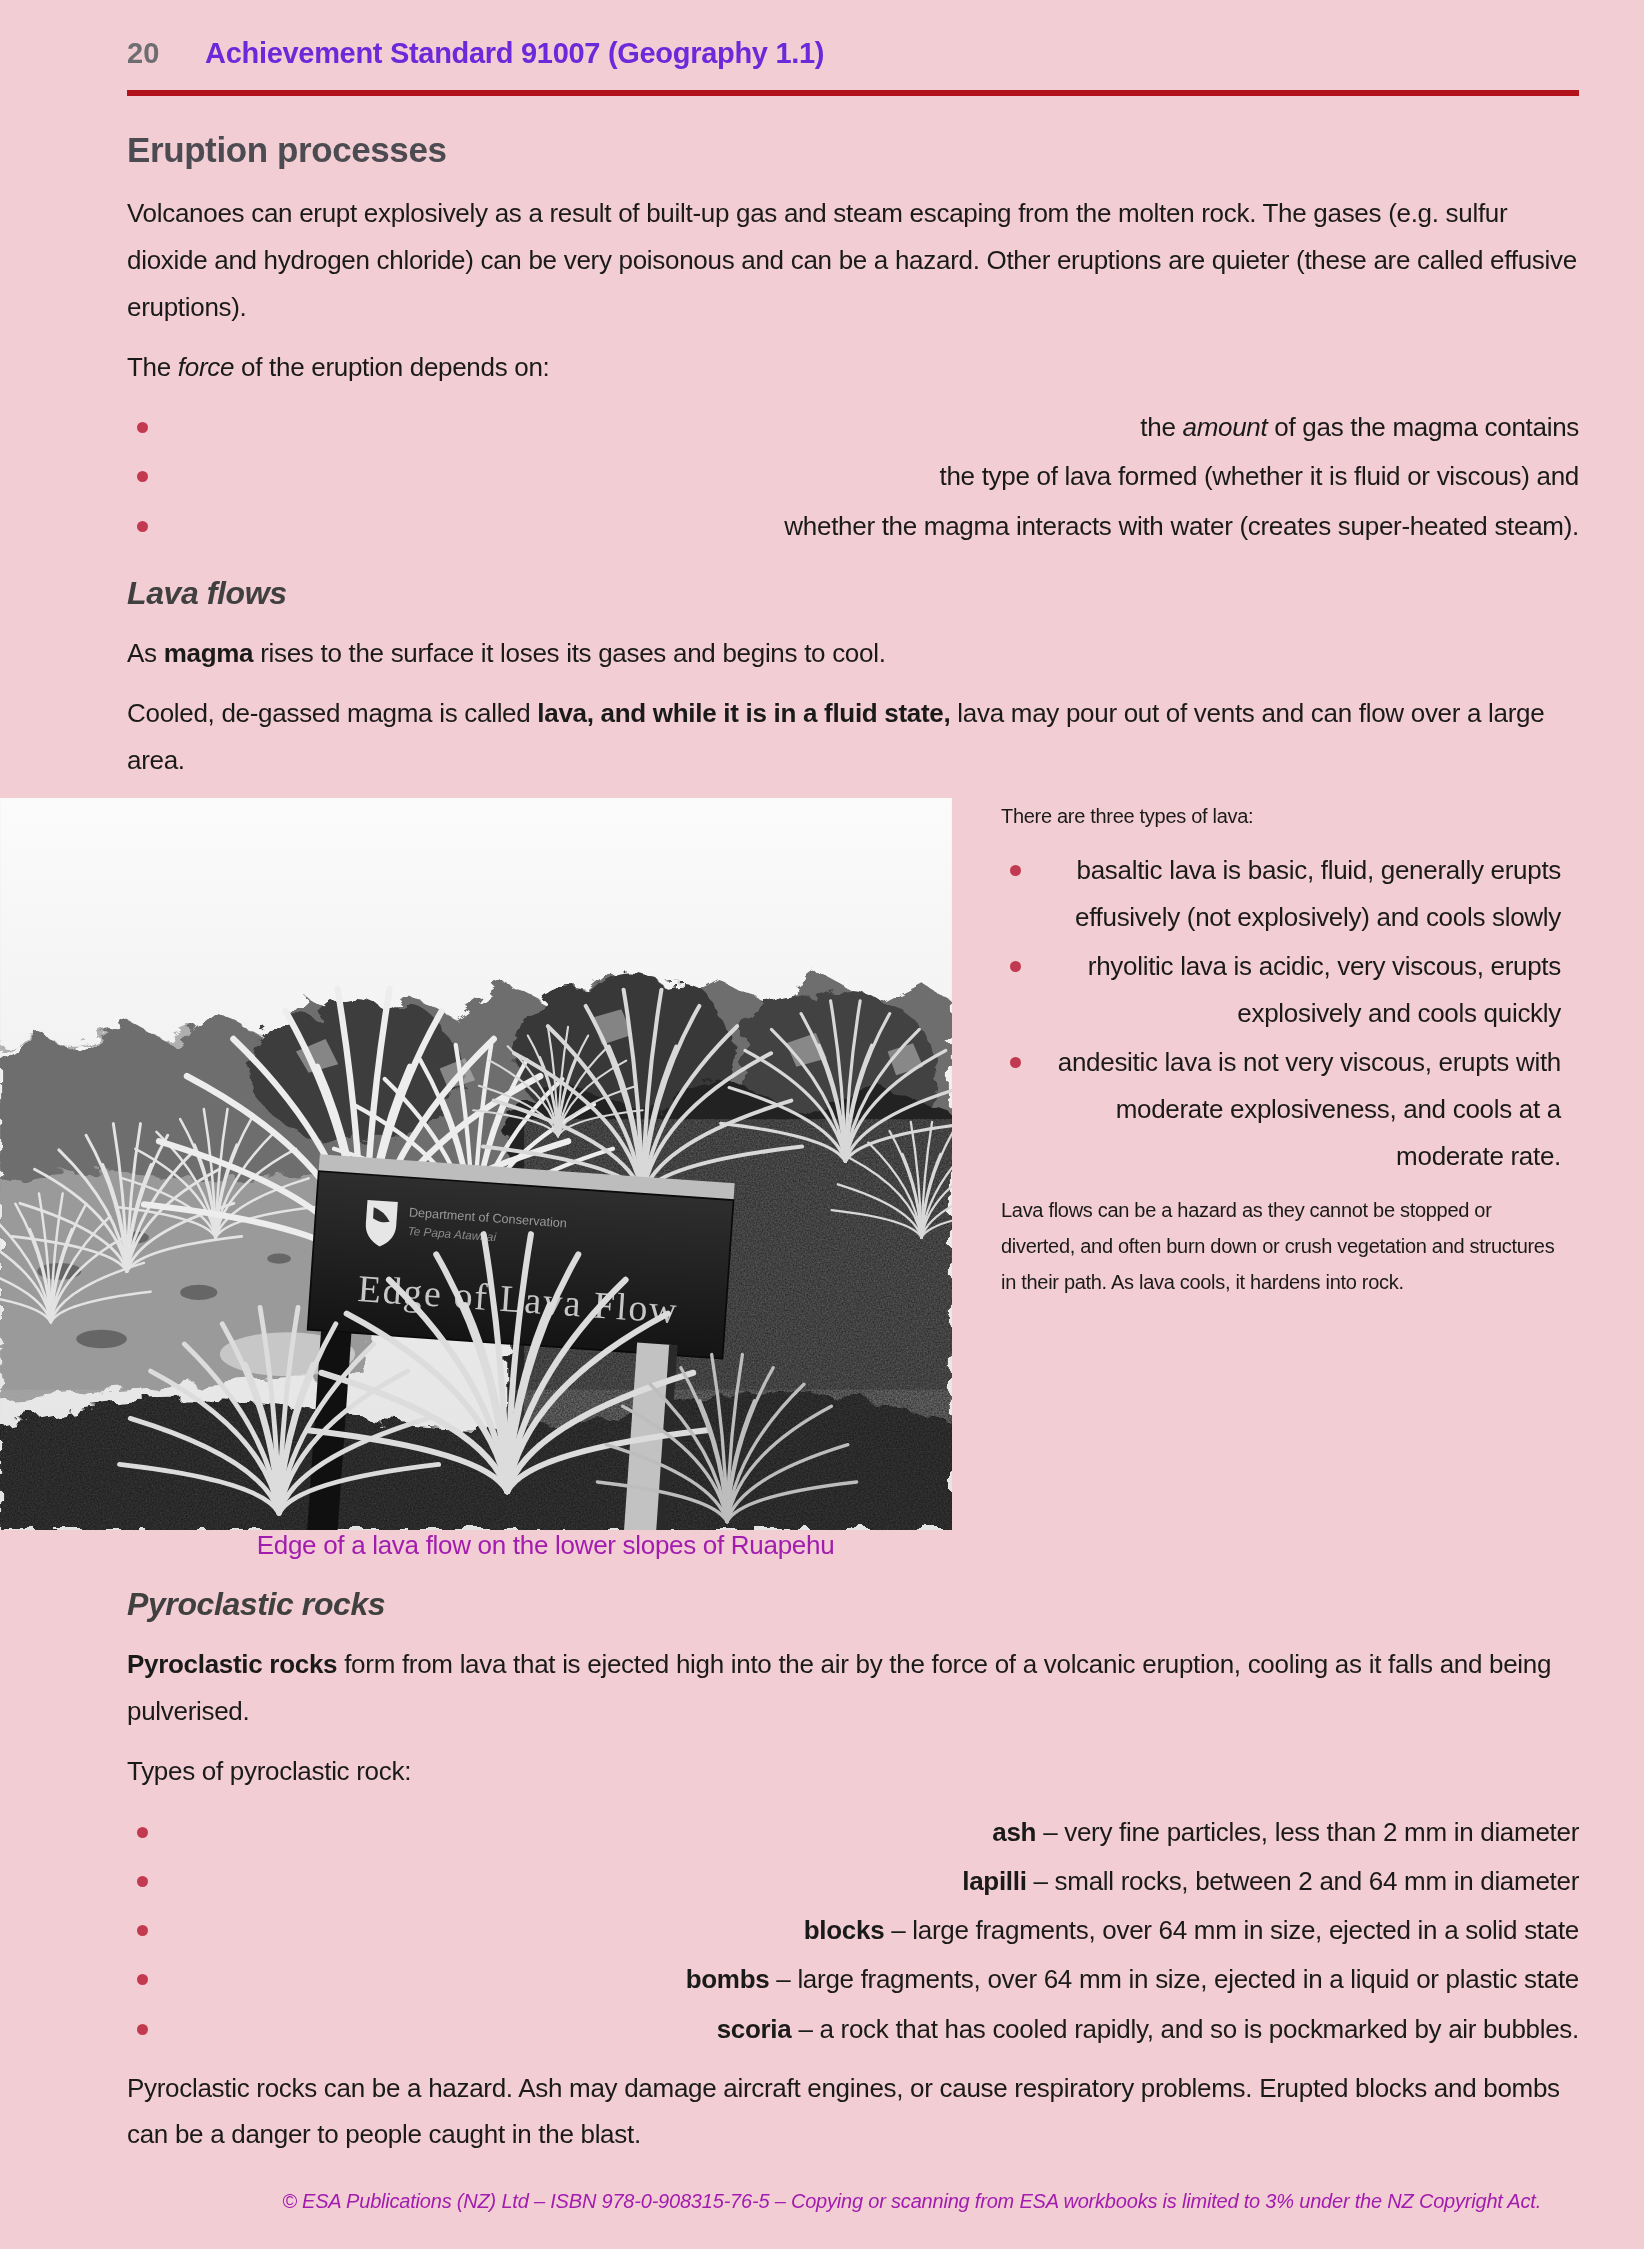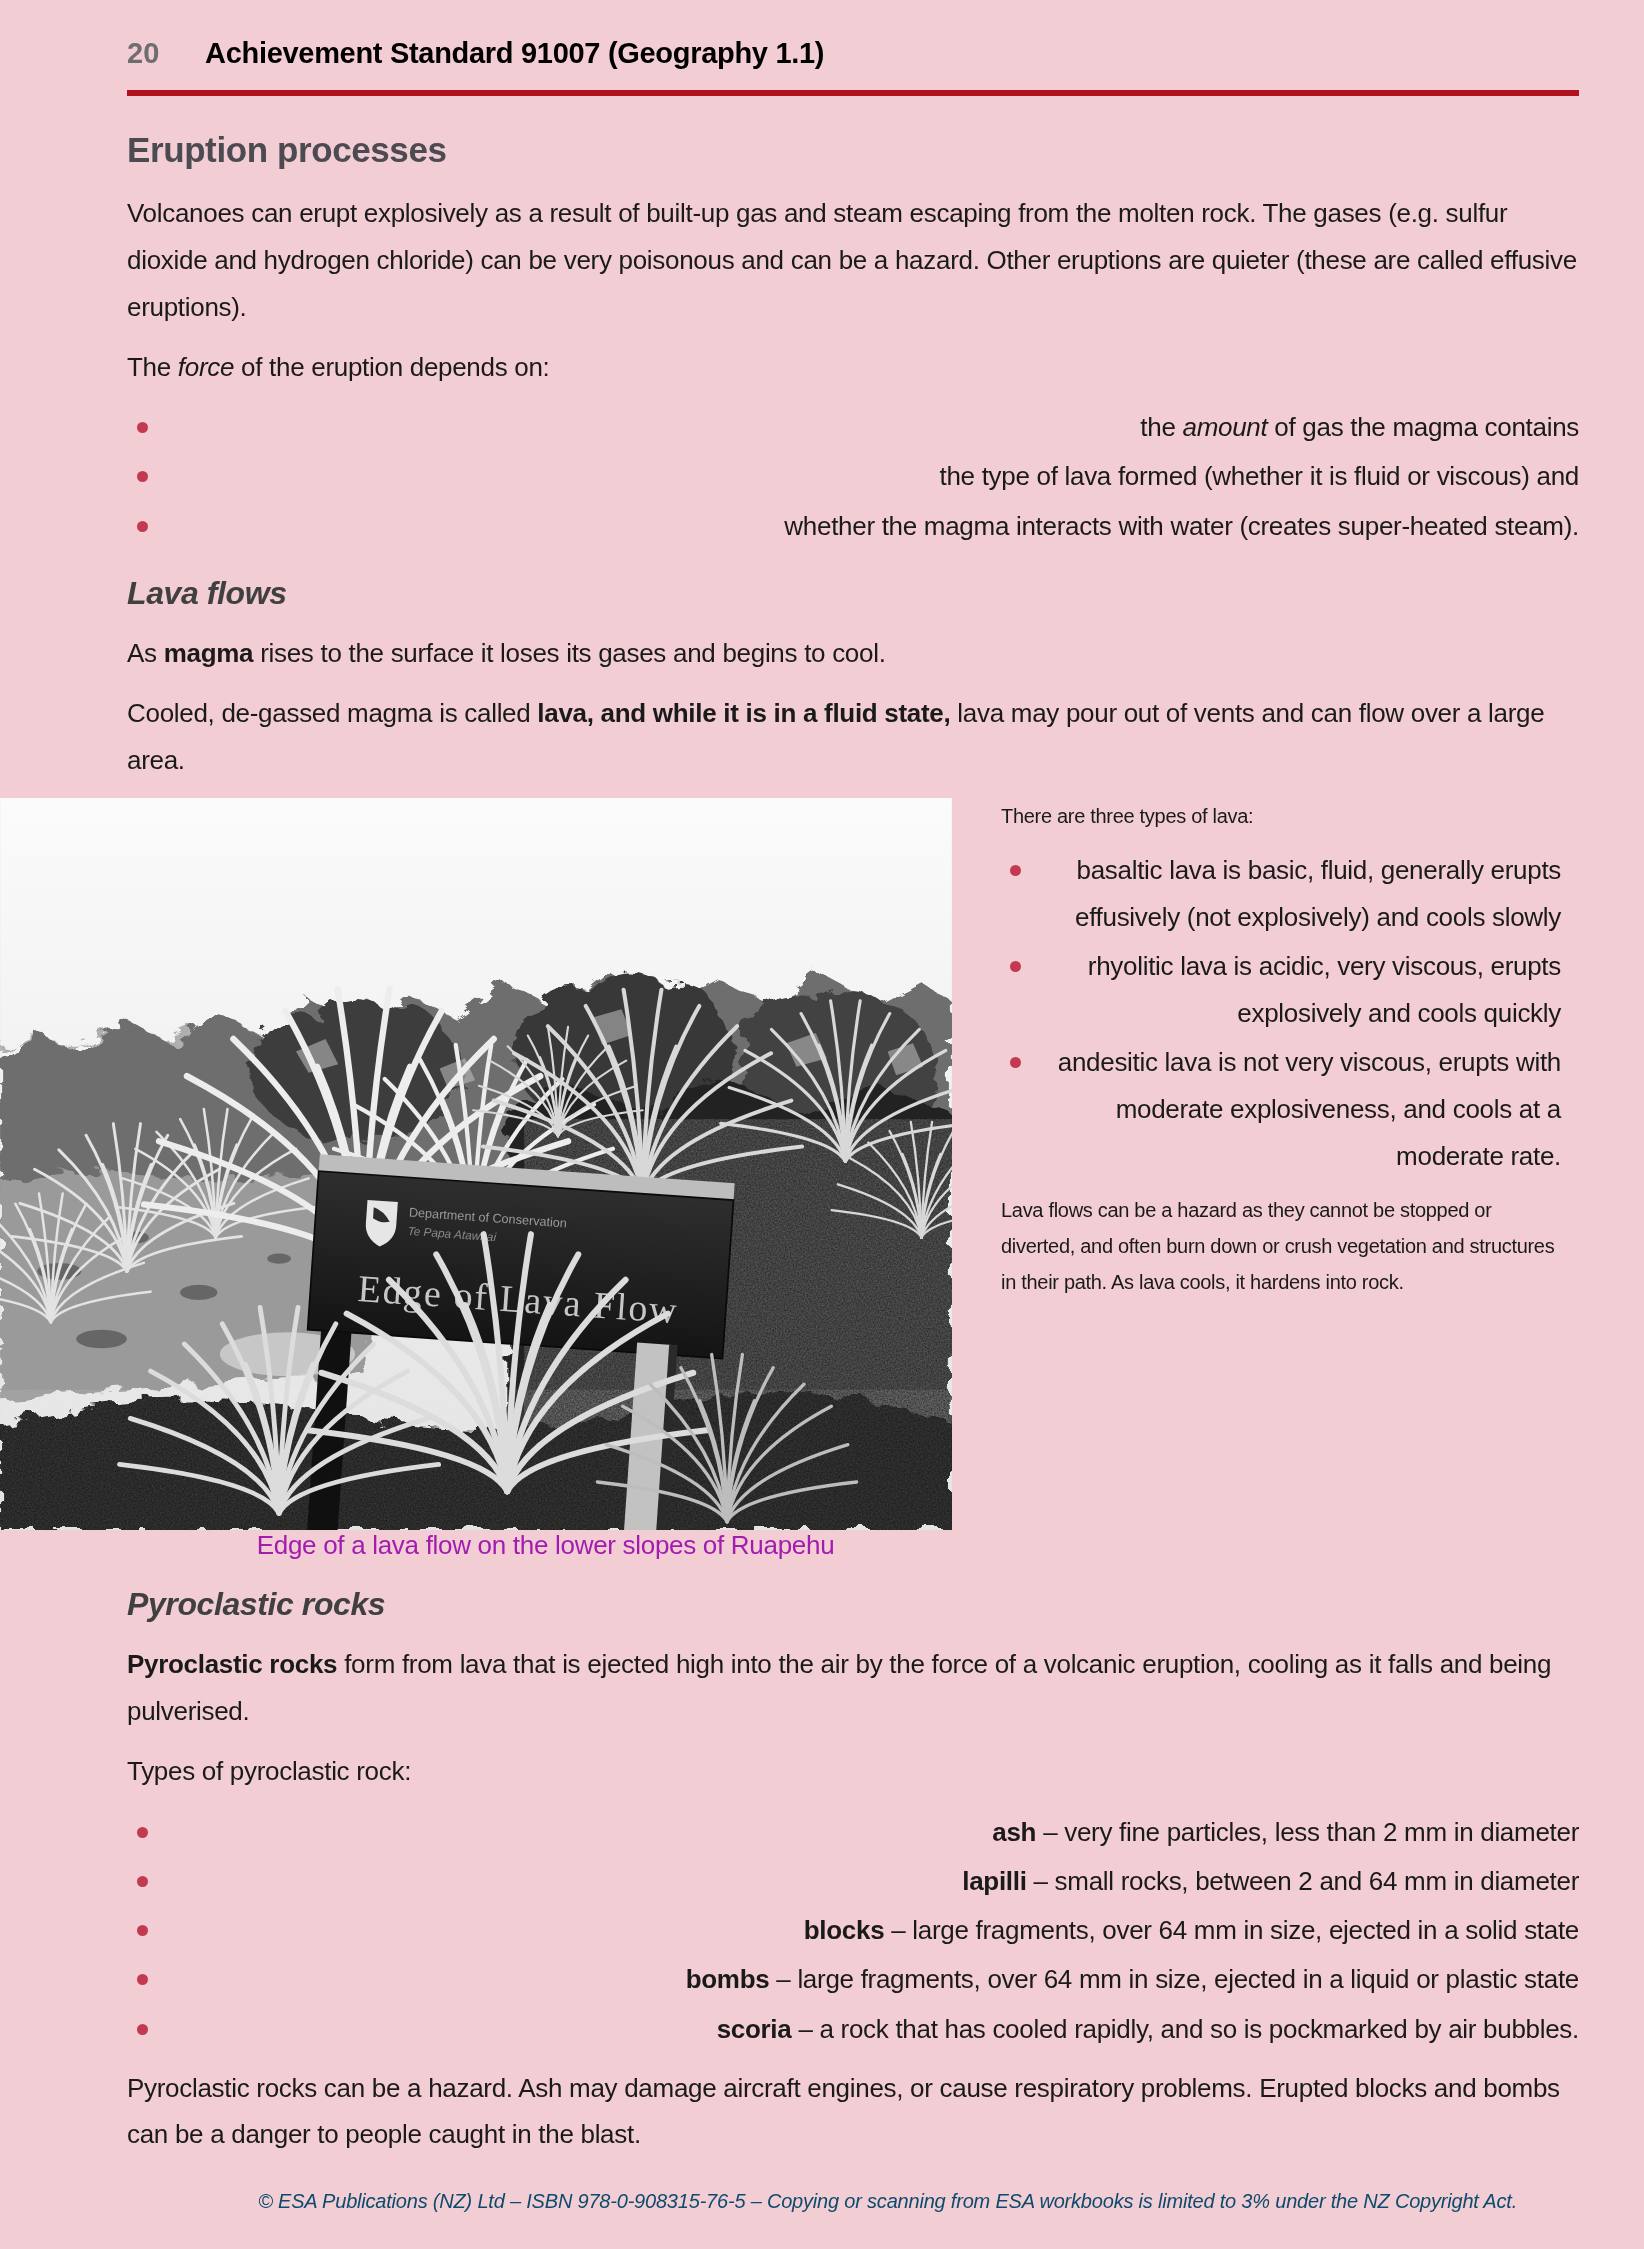--- a/index.html
+++ b/index.html
@@ -8,21 +8,21 @@
     background:#f2cdd3;
     font-family:"Liberation Sans",sans-serif;
     color:#1a1a1a;
     position:relative;
     overflow:hidden;
   }
   .content{padding:0 66px 0 127px;}
   
   .pagehead{display:flex;align-items:baseline;padding-top:37px;}
   .pagenum{font-size:29px;font-weight:700;color:#6d6d72;width:78px;flex:none;}
-  .headtitle{font-size:29px;font-weight:700;color:#000000;letter-spacing:-0.3px;}
+  .headtitle{font-size:29px;font-weight:700;color:#6d28d9;letter-spacing:-0.3px;}
   .rule{height:6px;background:#b1121c;margin-top:20px;}
   
   h1.sect{font-size:35px;font-weight:700;color:#4c4b52;letter-spacing:-0.4px;margin:34px 0 20px 0;}
   h2.sub{font-size:32px;font-weight:700;font-style:italic;color:#404040;letter-spacing:-0.4px;margin:25px 0 18.6px 0;}
   
   p{font-size:26px;line-height:1.8;letter-spacing:-0.3px;margin:0 0 13.5px 0;}
   .b{font-weight:700;}
   .i{font-style:italic;}
   ul.dots{list-style:none;margin:1.7px 0 12px 10px;padding:0;}
   ul.dots li{position:relative;padding-left:46px;font-size:26px;line-height:1.8;letter-spacing:-0.3px;margin-bottom:2.5px;text-align:right;}
@@ -30,22 +30,22 @@
   
   .figrow{display:flex;align-items:flex-start;margin-top:10px;margin-left:-127px;}
   .photo{flex:none;width:952px;height:732px;font-size:0;line-height:0;}
   .aside{margin-left:49px;width:560px;}
   .aside p{font-size:20px;line-height:1.8;}
   .aside ul.dots{margin-left:9.3px;}
   .caption{margin-left:0;width:837px;text-align:center;color:#a21caf;font-size:26px;letter-spacing:-0.3px;}
   .pyro-gap{margin-top:81px;}
   
   .footer{
-    position:absolute;right:128px;bottom:37px;
-    font-size:20px;font-style:italic;color:#0c4a6e;letter-spacing:-0.2px;
+    position:absolute;right:104px;bottom:37px;
+    font-size:20px;font-style:italic;color:#a21caf;letter-spacing:-0.2px;
   }
 </style>
 </head>
 <body>
 
 <div class="content">
 
   <div class="pagehead">
     <span class="pagenum">20</span>
     <span class="headtitle">Achievement Standard 91007 (Geography 1.1)</span>

